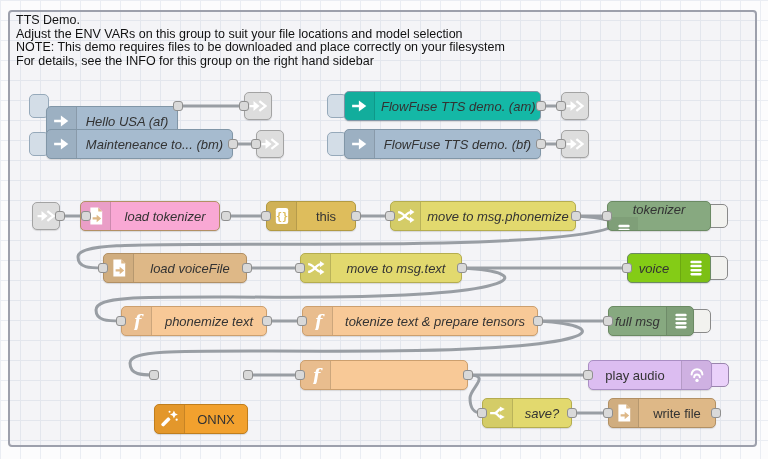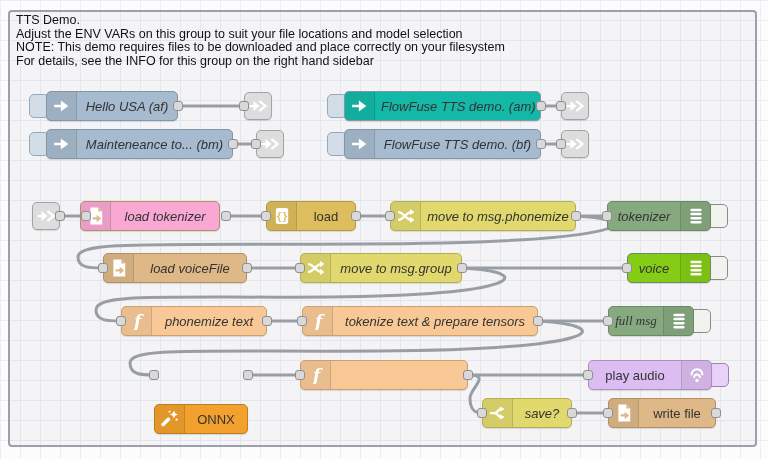--- a/index.html
+++ b/index.html
@@ -85,21 +85,21 @@
       <path d="M267,321 C279,321 290,321 302,321"></path>
       <path d="M538,321 C561,321 585,321 608,321"></path>
       <path d="M538,321 C620,326 600,350 380,351 C200,352 130,347 130,363 C130,375 142,375 154,375"></path>
       <path d="M248,375 C265,375 283,375 300,375"></path>
       <path d="M468,375 C508,375 548,375 588,375"></path>
       <path d="M468,375 C492,375 470,388 470,398 C470,409 474,413 482,413"></path>
       <path d="M572,413 C584,413 596,413 608,413"></path>
     </svg>
 
 <div class="nr-button" style="left: 29px; top: 94px; width: 20px; height: 24px; background: rgb(211, 221, 231); border-color: rgb(150, 169, 186);"></div>
-    <div class="node" style="left: 46px; top: 91px; width: 132px; height: 30px; background: rgb(166, 187, 207); border-color: rgb(129, 150, 167);">
+    <div class="node" style="left: 46px; top: 106px; width: 132px; height: 30px; background: rgb(166, 187, 207); border-color: rgb(129, 150, 167);">
       <span class="icon-box left">
         <svg width="18" height="18" viewBox="0 0 16 16" class="nicon">
           <path d="M1 8 H8" stroke="#fff" stroke-width="2.4"></path>
           <path d="M7 3.2 L13.6 8 L7 12.8 Z" fill="#fff"></path>
         </svg>
       </span>
       <span class="label italic">Hello USA (af)</span>
     </div>
     <div class="port" style="left: 173px; top: 101px;"></div>
     <div class="node link" style="left: 244px; top: 92px; width: 28px; height: 28px; background: rgb(221, 221, 221); border-color: rgb(163, 163, 163);">
@@ -197,39 +197,39 @@
     </div>
     <div class="port" style="left: 81px; top: 211px;"></div>
     <div class="port" style="left: 221px; top: 211px;"></div>
     <div class="node" style="left: 266px; top: 201px; width: 90px; height: 30px; background: rgb(222, 189, 92); border-color: rgb(178, 154, 66);">
       <span class="icon-box left">
         <svg width="18" height="18" viewBox="0 0 16 16" class="nicon">
           <rect x="2.5" y="0.8" width="11" height="14.4" rx="2" fill="#fff"></rect>
           <text x="8" y="11.6" text-anchor="middle" font-size="9" font-weight="bold" fill="#debd5c" font-family="DejaVu Sans Mono, monospace">{}</text>
         </svg>
       </span>
-      <span class="label">load</span>
+      <span class="label">this</span>
     </div>
     <div class="port" style="left: 261px; top: 211px;"></div>
     <div class="port" style="left: 351px; top: 211px;"></div>
     <div class="node" style="left: 390px; top: 201px; width: 186px; height: 30px; background: rgb(226, 217, 110); border-color: rgb(181, 173, 79);">
       <span class="icon-box left">
         <svg width="18" height="18" viewBox="0 0 16 16" class="nicon" fill="none">
           <path d="M1 4.5 C6 4.5 8 11.5 12.5 11.5" stroke="#fff" stroke-width="2"></path>
           <path d="M1 11.5 C6 11.5 8 4.5 12.5 4.5" stroke="#fff" stroke-width="2"></path>
           <path d="M11.5 1.7 L15.5 4.5 L11.5 7.3 Z" fill="#fff"></path>
           <path d="M11.5 8.7 L15.5 11.5 L11.5 14.3 Z" fill="#fff"></path>
         </svg>
       </span>
       <span class="label italic">move to msg.phonemize</span>
     </div>
     <div class="port" style="left: 385px; top: 211px;"></div>
     <div class="port" style="left: 571px; top: 211px;"></div>
     <div class="nr-button" style="left: 701px; top: 204px; width: 27px; height: 24px; background: rgb(242, 242, 239); border-color: rgb(138, 138, 138);"></div>
-    <div class="node" style="left: 607px; top: 201px; width: 104px; height: 30px; background: rgb(135, 169, 128); border-color: rgb(107, 138, 99);">
+    <div class="node" style="left: 607px; top: 201px; width: 104px; height: 30px; background: rgb(135, 169, 128); border-color: rgb(107, 138, 99); flex-direction: column;">
       <span class="label italic">tokenizer</span>
       <span class="icon-box right">
         <svg width="18" height="18" viewBox="0 0 16 16" class="nicon" fill="#fff">
           <rect x="3" y="1.6" width="10" height="2.2" rx="1"></rect>
           <rect x="3" y="5.2" width="10" height="2.2" rx="1"></rect>
           <rect x="3" y="8.8" width="10" height="2.2" rx="1"></rect>
           <rect x="3" y="12.4" width="10" height="2.2" rx="1"></rect>
         </svg>
       </span>
     </div>
@@ -248,21 +248,21 @@
     <div class="port" style="left: 242px; top: 263px;"></div>
     <div class="node" style="left: 300px; top: 253px; width: 162px; height: 30px; background: rgb(226, 217, 110); border-color: rgb(181, 173, 79);">
       <span class="icon-box left">
         <svg width="18" height="18" viewBox="0 0 16 16" class="nicon" fill="none">
           <path d="M1 4.5 C6 4.5 8 11.5 12.5 11.5" stroke="#fff" stroke-width="2"></path>
           <path d="M1 11.5 C6 11.5 8 4.5 12.5 4.5" stroke="#fff" stroke-width="2"></path>
           <path d="M11.5 1.7 L15.5 4.5 L11.5 7.3 Z" fill="#fff"></path>
           <path d="M11.5 8.7 L15.5 11.5 L11.5 14.3 Z" fill="#fff"></path>
         </svg>
       </span>
-      <span class="label italic">move to msg.group</span>
+      <span class="label italic">move to msg.text</span>
     </div>
     <div class="port" style="left: 295px; top: 263px;"></div>
     <div class="port" style="left: 457px; top: 263px;"></div>
     <div class="nr-button" style="left: 701px; top: 256px; width: 27px; height: 24px; background: rgb(242, 242, 239); border-color: rgb(138, 138, 138);"></div>
     <div class="node" style="left: 627px; top: 253px; width: 84px; height: 30px; background: #84cc16; border-color: rgb(107, 138, 99);">
       <span class="label italic">voice</span>
       <span class="icon-box right">
         <svg width="18" height="18" viewBox="0 0 16 16" class="nicon" fill="#fff">
           <rect x="3" y="1.6" width="10" height="2.2" rx="1"></rect>
           <rect x="3" y="5.2" width="10" height="2.2" rx="1"></rect>
@@ -286,21 +286,21 @@
       <span class="icon-box left">
         <svg width="18" height="18" viewBox="0 0 16 16" class="nicon">
           <text x="8.5" y="13" text-anchor="middle" font-size="15" font-style="italic" font-weight="bold" fill="#fff" font-family="DejaVu Serif, serif">f</text>
         </svg>
       </span>
       <span class="label italic">tokenize text &amp; prepare tensors</span>
     </div>
     <div class="port" style="left: 297px; top: 316px;"></div>
     <div class="port" style="left: 533px; top: 316px;"></div>
     <div class="nr-button" style="left: 684px; top: 309px; width: 27px; height: 24px; background: rgb(242, 242, 239); border-color: rgb(138, 138, 138);"></div>
-    <div class="node" style="left: 608px; top: 306px; width: 86px; height: 30px; background: rgb(135, 169, 128); border-color: rgb(107, 138, 99); font-family: Liberation Serif, serif;">
+    <div class="node" style="left: 608px; top: 306px; width: 86px; height: 30px; background: rgb(135, 169, 128); border-color: rgb(107, 138, 99);">
       <span class="label italic">full msg</span>
       <span class="icon-box right">
         <svg width="18" height="18" viewBox="0 0 16 16" class="nicon" fill="#fff">
           <rect x="3" y="1.6" width="10" height="2.2" rx="1"></rect>
           <rect x="3" y="5.2" width="10" height="2.2" rx="1"></rect>
           <rect x="3" y="8.8" width="10" height="2.2" rx="1"></rect>
           <rect x="3" y="12.4" width="10" height="2.2" rx="1"></rect>
         </svg>
       </span>
     </div>

